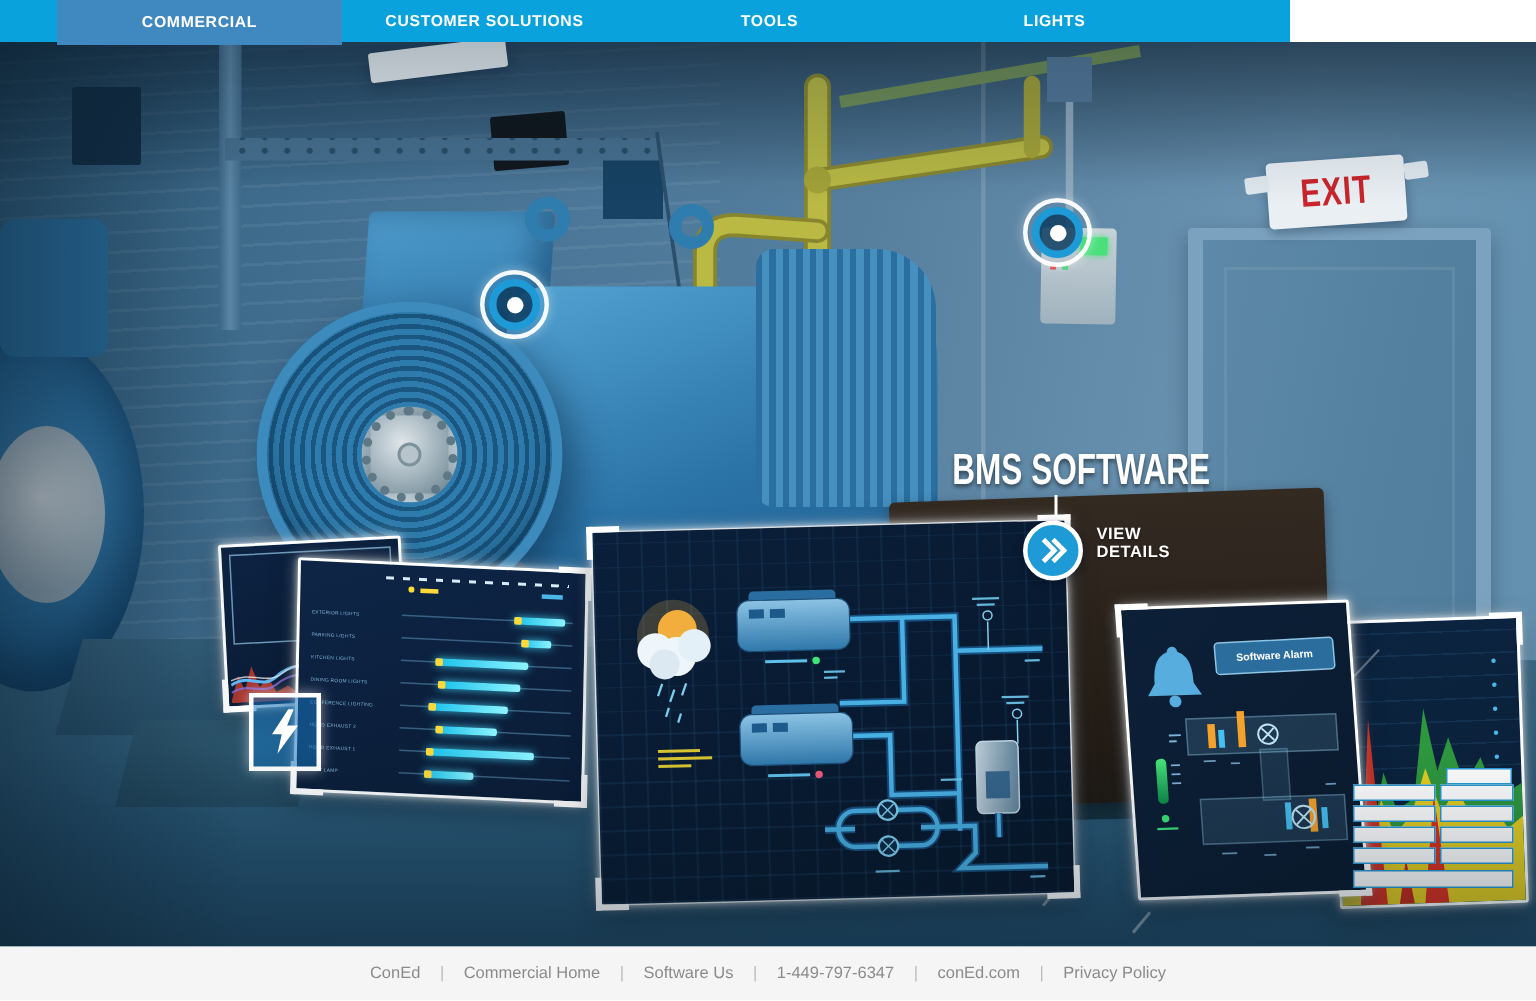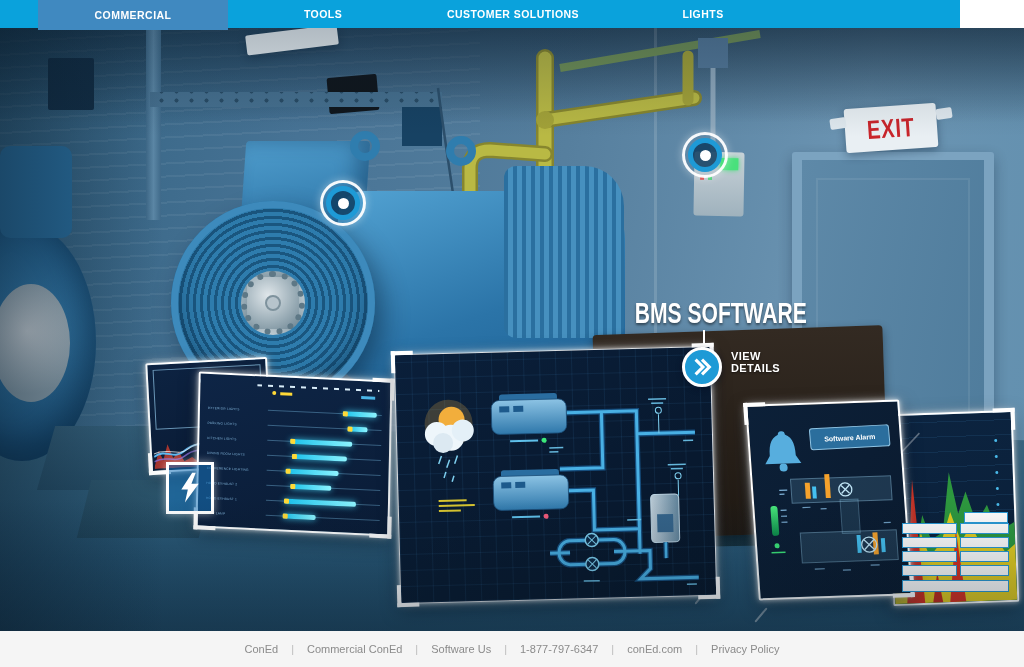--- a/index.html
+++ b/index.html
@@ -3,21 +3,21 @@
 <meta charset="utf-8">
 <style>
   html,body{margin:0;padding:0}
   body{width:1024px;height:667px;position:relative;overflow:hidden;
        font-family:"Liberation Sans",sans-serif;background:#fff}
   :root{--nav-blue:#0aa2dc;--nav-active:#4089c0;--accent:#1e9ad6;--cyan:#35d8f0;
         --yellow:#ffd937;--exit-red:#c9252b}
   .abs{position:absolute}
 
   
-  .nav{position:absolute;top:0;left:0;width:960px;height:28px;background:var(--nav-blue);z-index:60}
+  .nav{position:absolute;top:0;left:0;width:860px;height:28px;background:var(--nav-blue);z-index:60}
   .tabs{position:absolute;left:38px;top:0;display:flex}
   .tab{width:190px;height:28px;display:flex;align-items:center;justify-content:center;
        color:#fff;font-size:10.5px;font-weight:bold;letter-spacing:.45px;cursor:pointer}
   .tab.active{background:var(--nav-active);height:30px}
 
   
   .hero{position:absolute;top:28px;left:0;width:1024px;height:603px;overflow:hidden;
         background:linear-gradient(100deg,#31607f 0%,#477395 28%,#567f9e 52%,#6b94b2 78%,#6290af 100%)}
   .bricks{left:0;top:0;width:480px;height:408px;
         background:repeating-linear-gradient(177deg,rgba(255,255,255,.08) 0 2px,transparent 2px 13px);opacity:.75}
@@ -172,22 +172,22 @@
         display:flex;align-items:center;justify-content:center;font-size:11px;color:#8b8b8b}
   .flink{margin:0 13px;cursor:pointer}
   .fsep{color:#bcbcbc}
 </style>
 </head>
 <body>
 
 <div class="nav">
   <div class="tabs">
       <div class="tab active">COMMERCIAL</div>
+      <div class="tab">CUSTOMER SOLUTIONS</div>
       <div class="tab">TOOLS</div>
-      <div class="tab">CUSTOMER SOLUTIONS</div>
       <div class="tab">LIGHTS</div>
     </div>
 </div>
 
 <div class="hero">
   <div class="abs bricks"></div>
   <div class="abs ceiling"></div>
   <div class="abs floor"></div>
   <div class="abs wallcorner"></div>
 
@@ -568,23 +568,23 @@
       <div class="hs-mid">
         <div class="hs-dot"></div>
       </div>
     </div>
   </div>
 
 <div class="footer">
   <div class="flinks" style="display:flex;align-items:center">
       <span class="flink">ConEd</span>
       <span class="fsep">|</span>
-      <span class="flink">Commercial ConEd</span>
+      <span class="flink">Commercial Home</span>
       <span class="fsep">|</span>
       <span class="flink">Software Us</span>
       <span class="fsep">|</span>
-      <span class="flink">1-877-797-6347</span>
+      <span class="flink">1-449-797-6347</span>
       <span class="fsep">|</span>
       <span class="flink">conEd.com</span>
       <span class="fsep">|</span>
       <span class="flink">Privacy Policy</span>
     </div>
 </div>
 
 </body></html>

